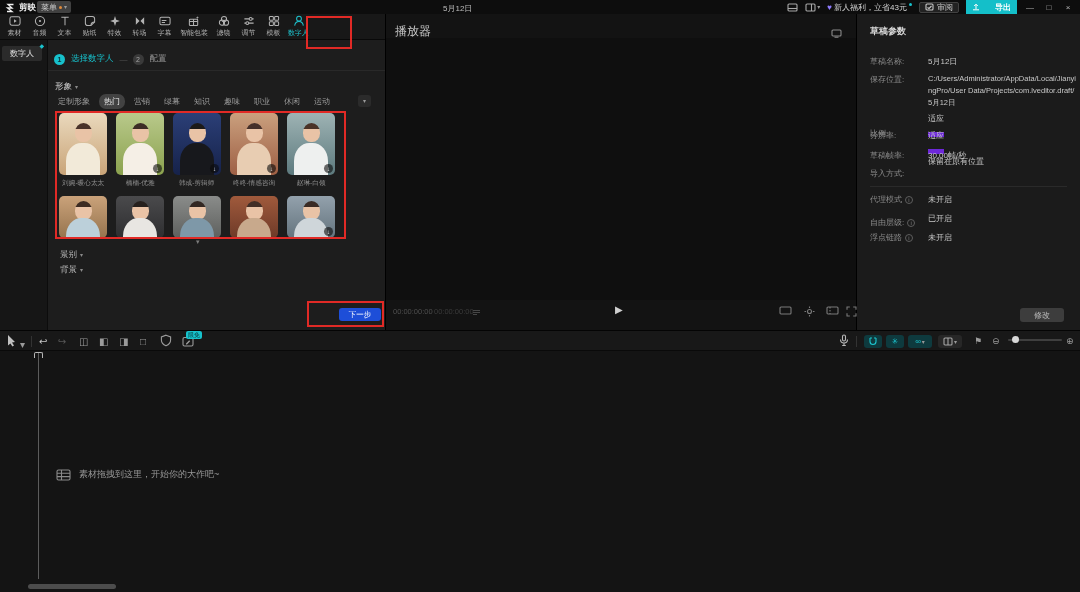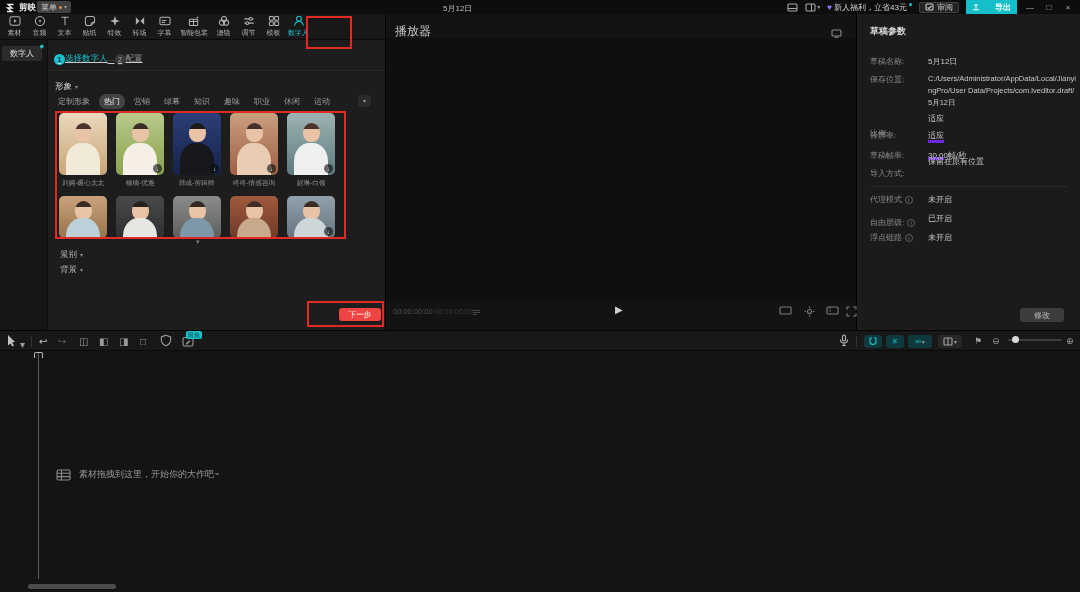--- a/index.html
+++ b/index.html
@@ -31,21 +31,21 @@
   .tb-item.wide { width:34px; }
   .tb-item .tb-lb { font-size:7.5px; transform:scale(.92); white-space:nowrap; }
   .tb-item svg { width:12px; height:12px; stroke:currentColor; fill:none; stroke-width:1.1; }
   .tb-item.active { color:#1ec3ce; }
 
   
   .dh-panel { position:absolute; left:0; top:40px; width:385px; height:290px; background:#1d1d1d; }
   .dh-sidebar { position:absolute; left:0; top:0; width:48px; height:290px; background:#161616; border-right:1px solid #0c0c0c; }
   .dh-chip { position:absolute; left:2px; top:6px; width:40px; height:15px; background:#2b2b2b; border-radius:2px; font-size:8px; color:#e2e2e2; display:flex; align-items:center; justify-content:center; }
   .dh-chip .gem { position:absolute; right:-2px; top:-4px; font-size:6px; color:#19c3ce; }
-  .steps { position:absolute; left:54px; top:13px; display:flex; align-items:center; font-size:8.5px;text-decoration:underline; }
+  .steps { position:absolute; left:54px; top:13px; display:flex; align-items:center; gap:6px; font-size:8.5px; }
   .step-circle { width:11px; height:11px; border-radius:50%; display:flex; align-items:center; justify-content:center; font-size:7px; }
   .step1 { background:#17c1cc; color:#10353a; font-weight:bold; }
   .step2 { background:#3a3a3a; color:#a5a5a5; }
   .step1-label { color:#17c1cc; }
   .step2-label { color:#979797; }
   .step-sep { color:#555; font-size:8px; letter-spacing:-1px; }
   .dh-divider { position:absolute; left:48px; top:30px; width:337px; height:1px; background:#292929; }
   .sec-label { position:absolute; left:55px; top:41px; font-size:8.5px; color:#cfcfcf; display:flex; gap:3px; align-items:center; }
   .sec-label .chev, .filter-row .chev { color:#8a8a8a; }
   .pills { position:absolute; left:53px; top:54px; display:flex; align-items:center; gap:4px; }
@@ -60,21 +60,21 @@
   .av-row1 .av-img { height:62px; }
   .av-row2 .av-img { height:42px; }
   .av-img::before { content:""; position:absolute; left:50%; top:16%; width:17px; height:19px; margin-left:-8.5px; border-radius:50% 50% 46% 46%; background:linear-gradient(180deg,var(--hair) 0 34%, #e9c3a6 34% 100%); }
   .av-row2 .av-img::before { top:12%; }
   .av-img::after { content:""; position:absolute; left:50%; top:48%; width:34px; height:40px; margin-left:-17px; border-radius:45% 45% 0 0; background:var(--top); }
   .av-row2 .av-img::after { top:52%; }
   .dl-badge { position:absolute; right:2px; bottom:2px; width:9px; height:9px; border-radius:50%; background:rgba(10,10,10,.6); color:#e8e8e8; font-size:6px; display:flex; align-items:center; justify-content:center; z-index:2; }
   .av-name { margin-top:3px; font-size:7px; transform:scale(.95); color:#8f8f8f; white-space:nowrap; }
   .grid-chevron { position:absolute; left:196px; top:198px; font-size:7px; color:#7c7c7c; }
   .filter-row { position:absolute; left:60px; font-size:8.5px; color:#bababa; display:flex; gap:3px; align-items:center; }
-  .next-btn { position:absolute; left:339px; top:268px; width:42px; height:13px; background:#ef4444; border-radius:3px; color:#fff; font-size:7.5px; display:flex; align-items:center; justify-content:center; }
+  .next-btn { position:absolute; left:339px; top:268px; width:42px; height:13px; background:#1d4ed8; border-radius:3px; color:#fff; font-size:7.5px; display:flex; align-items:center; justify-content:center; }
 
   
   .hl-box { position:absolute; border:2px solid #e12a26; pointer-events:none; z-index:50; }
   .hl-1 { left:306px; top:16px; width:46px; height:33px; }
   .hl-2 { left:55px; top:111px; width:291px; height:128px; }
   .hl-3 { left:307px; top:301px; width:77px; height:26px; }
 
   
   .player { position:absolute; left:385px; top:14px; width:472px; height:316px; background:#131313; border-left:1px solid #000; border-right:1px solid #000; }
   .player-title { position:absolute; left:9px; top:9px; font-size:12px; color:#c9c9c9; }
@@ -87,21 +87,21 @@
   .play-btn { left:229px; top:290px; font-size:10px; color:#cfcfcf; }
   .p-ic { color:#7a7a7a; top:292px; }
   svg.lineic { stroke:currentColor; fill:none; stroke-width:1.1; }
 
   
   .params { position:absolute; left:857px; top:14px; width:223px; height:316px; background:#1b1b1b; }
   .params-title { position:absolute; left:13px; top:11px; font-size:9px; font-weight:bold; color:#d8d8d8; }
   .prow-label { position:absolute; left:13px; font-size:8px; color:#8c8c8c; display:flex; align-items:center; gap:3px; }
   .prow-value { position:absolute; left:71px; font-size:8px; color:#c8c8c8; }
   .pv-wrap { width:148px; word-break:break-all; line-height:12px; font-size:7.5px; }
-  .pv-link { border-bottom:3px solid #6d28d9; padding-bottom:17px; }
+  .pv-link { border-bottom:5px solid #6d28d9; padding-bottom:9px; }
   .p-divider { position:absolute; left:13px; top:172px; width:197px; height:1px; background:#2a2a2a; }
   .info-ic { width:8px; height:8px; border:1px solid #5e5e5e; border-radius:50%; color:#7c7c7c; font-size:6px; display:inline-flex; align-items:center; justify-content:center; font-style:normal; }
   .modify-btn { position:absolute; left:163px; top:294px; width:44px; height:14px; background:#3d3d3d; border-radius:3px; color:#bdbdbd; font-size:8px; display:flex; align-items:center; justify-content:center; }
 
   
   .tl-toolbar { position:absolute; left:0; top:330px; width:1080px; height:21px; background:#181818; border-top:1px solid #040404; border-bottom:1px solid #0a0a0a; }
   .tlt-ic { position:absolute; top:4px; color:#9b9b9b; font-size:10px; line-height:13px; }
   .tlt-dim { color:#565656; }
   .tlt-bright { color:#c6c6c6; }
   .tlt-div { position:absolute; top:5px; width:1px; height:11px; background:#333; }

